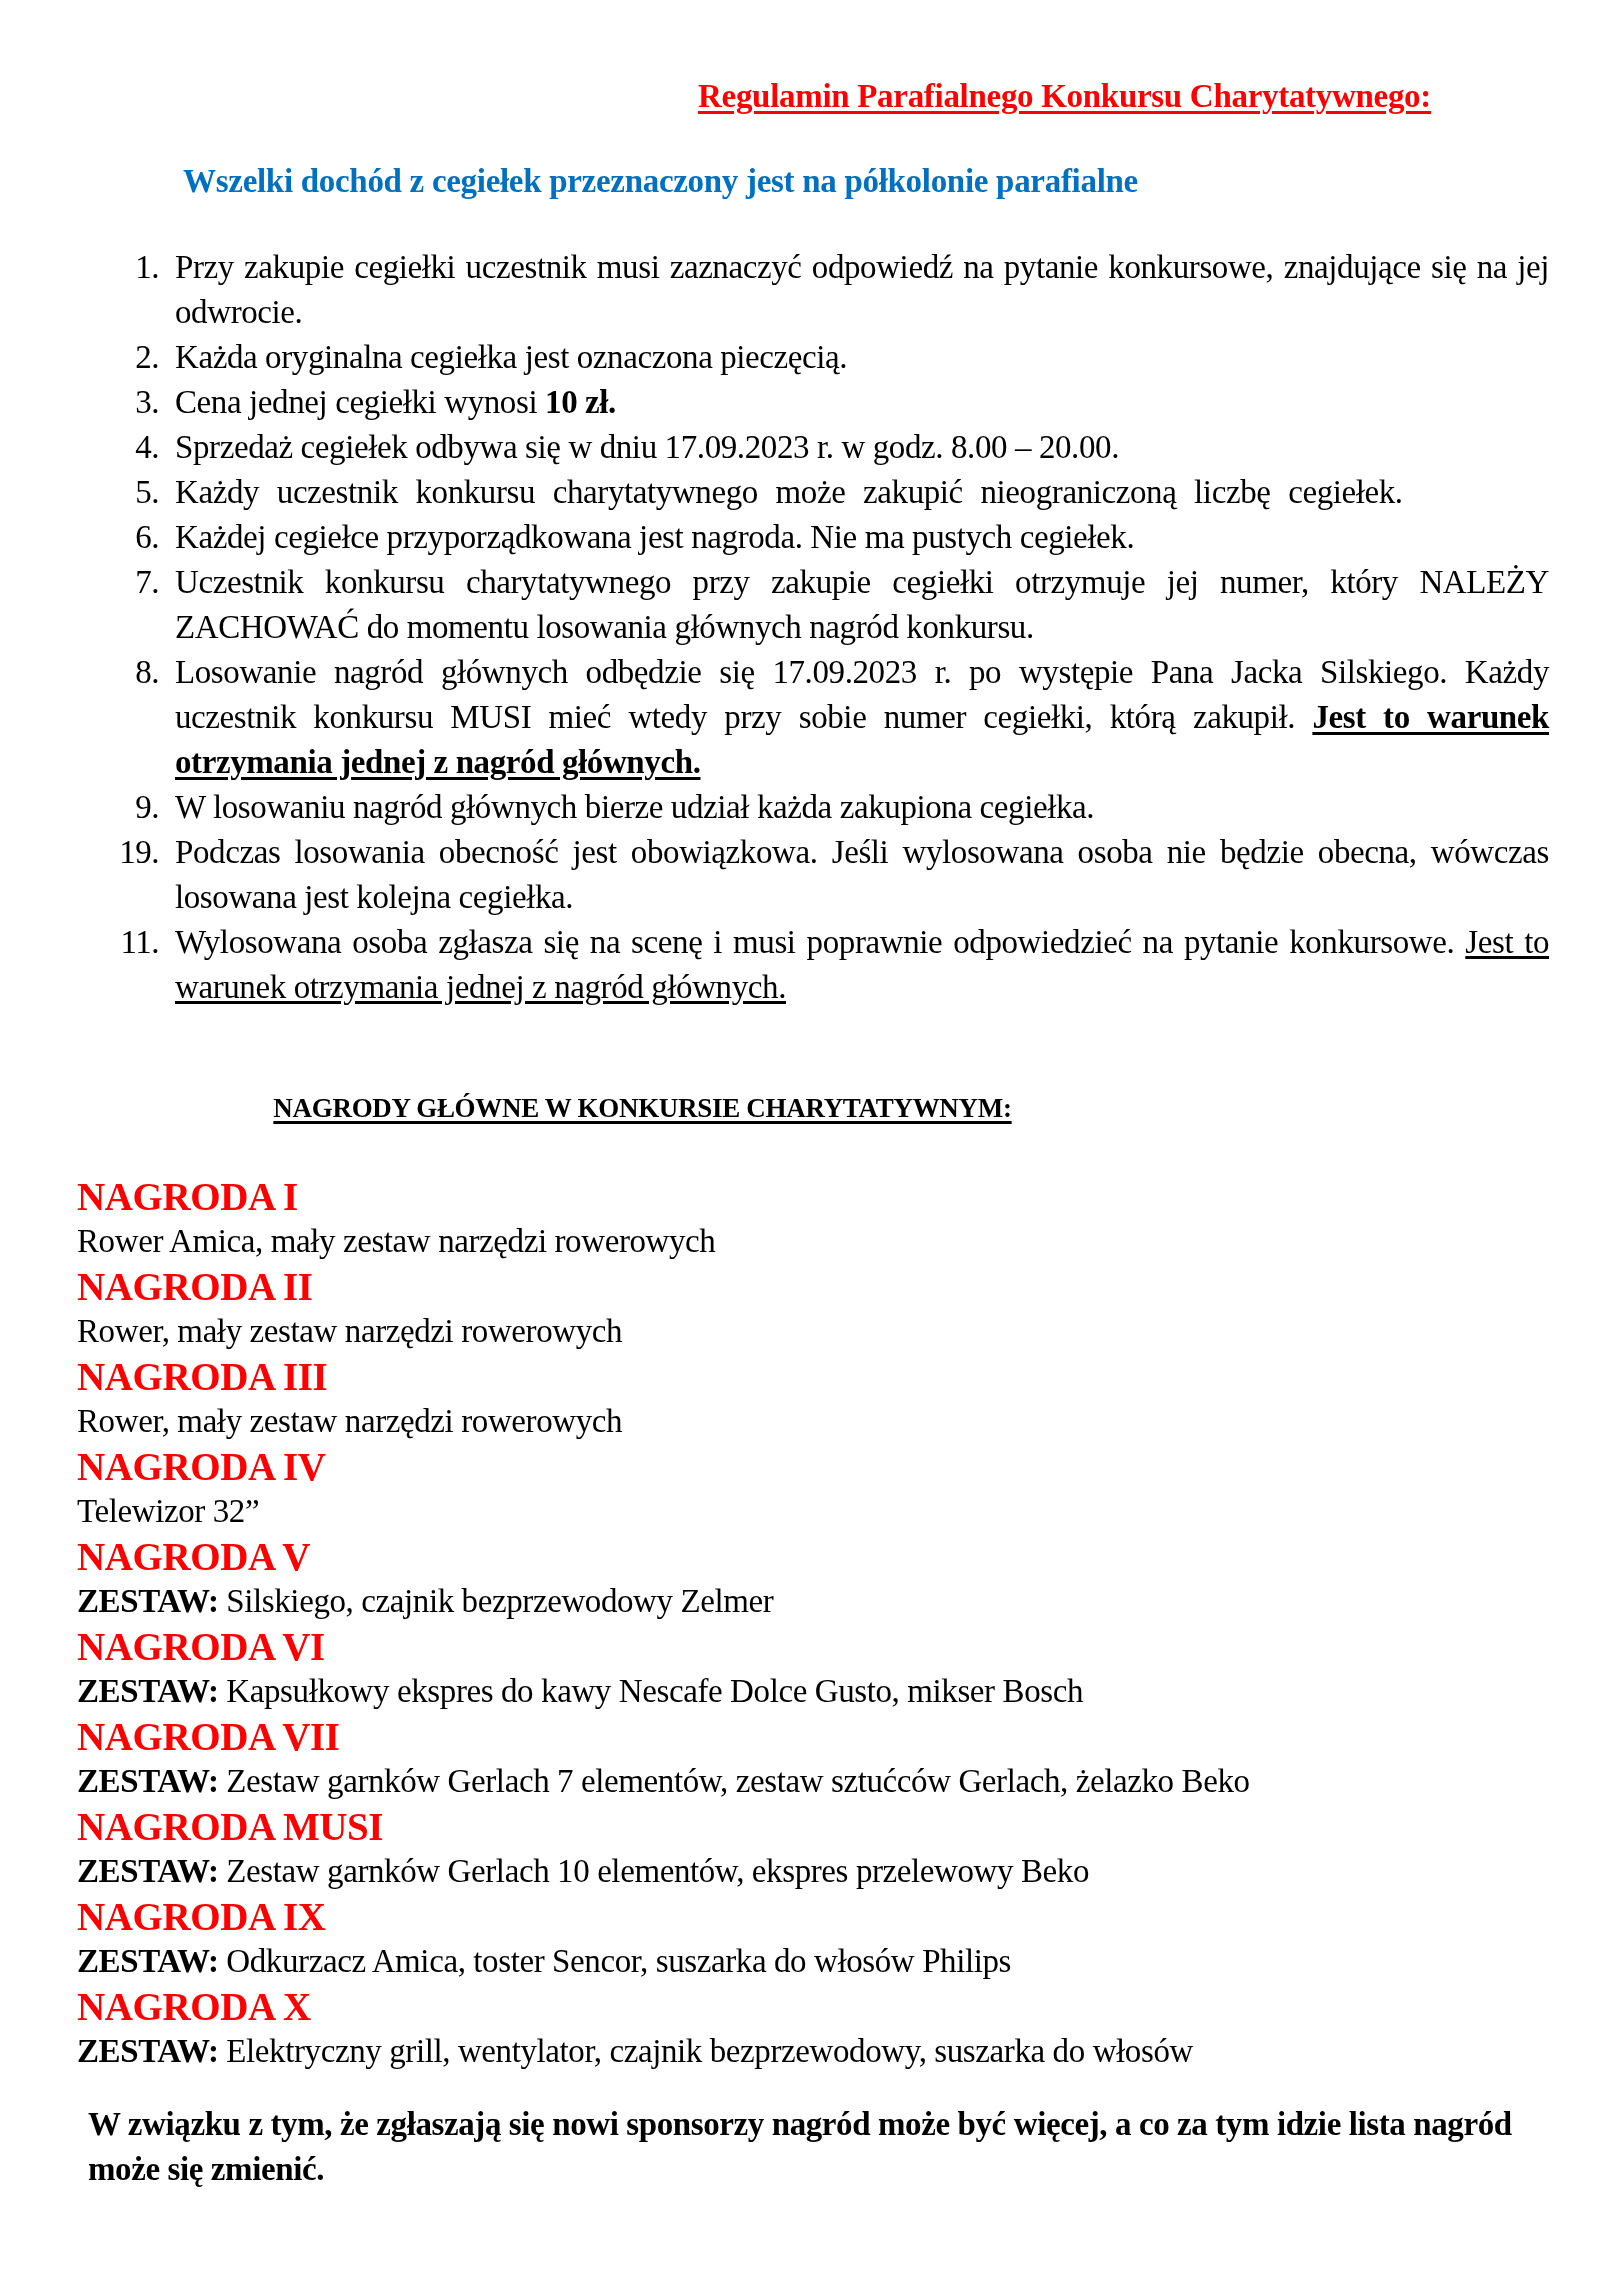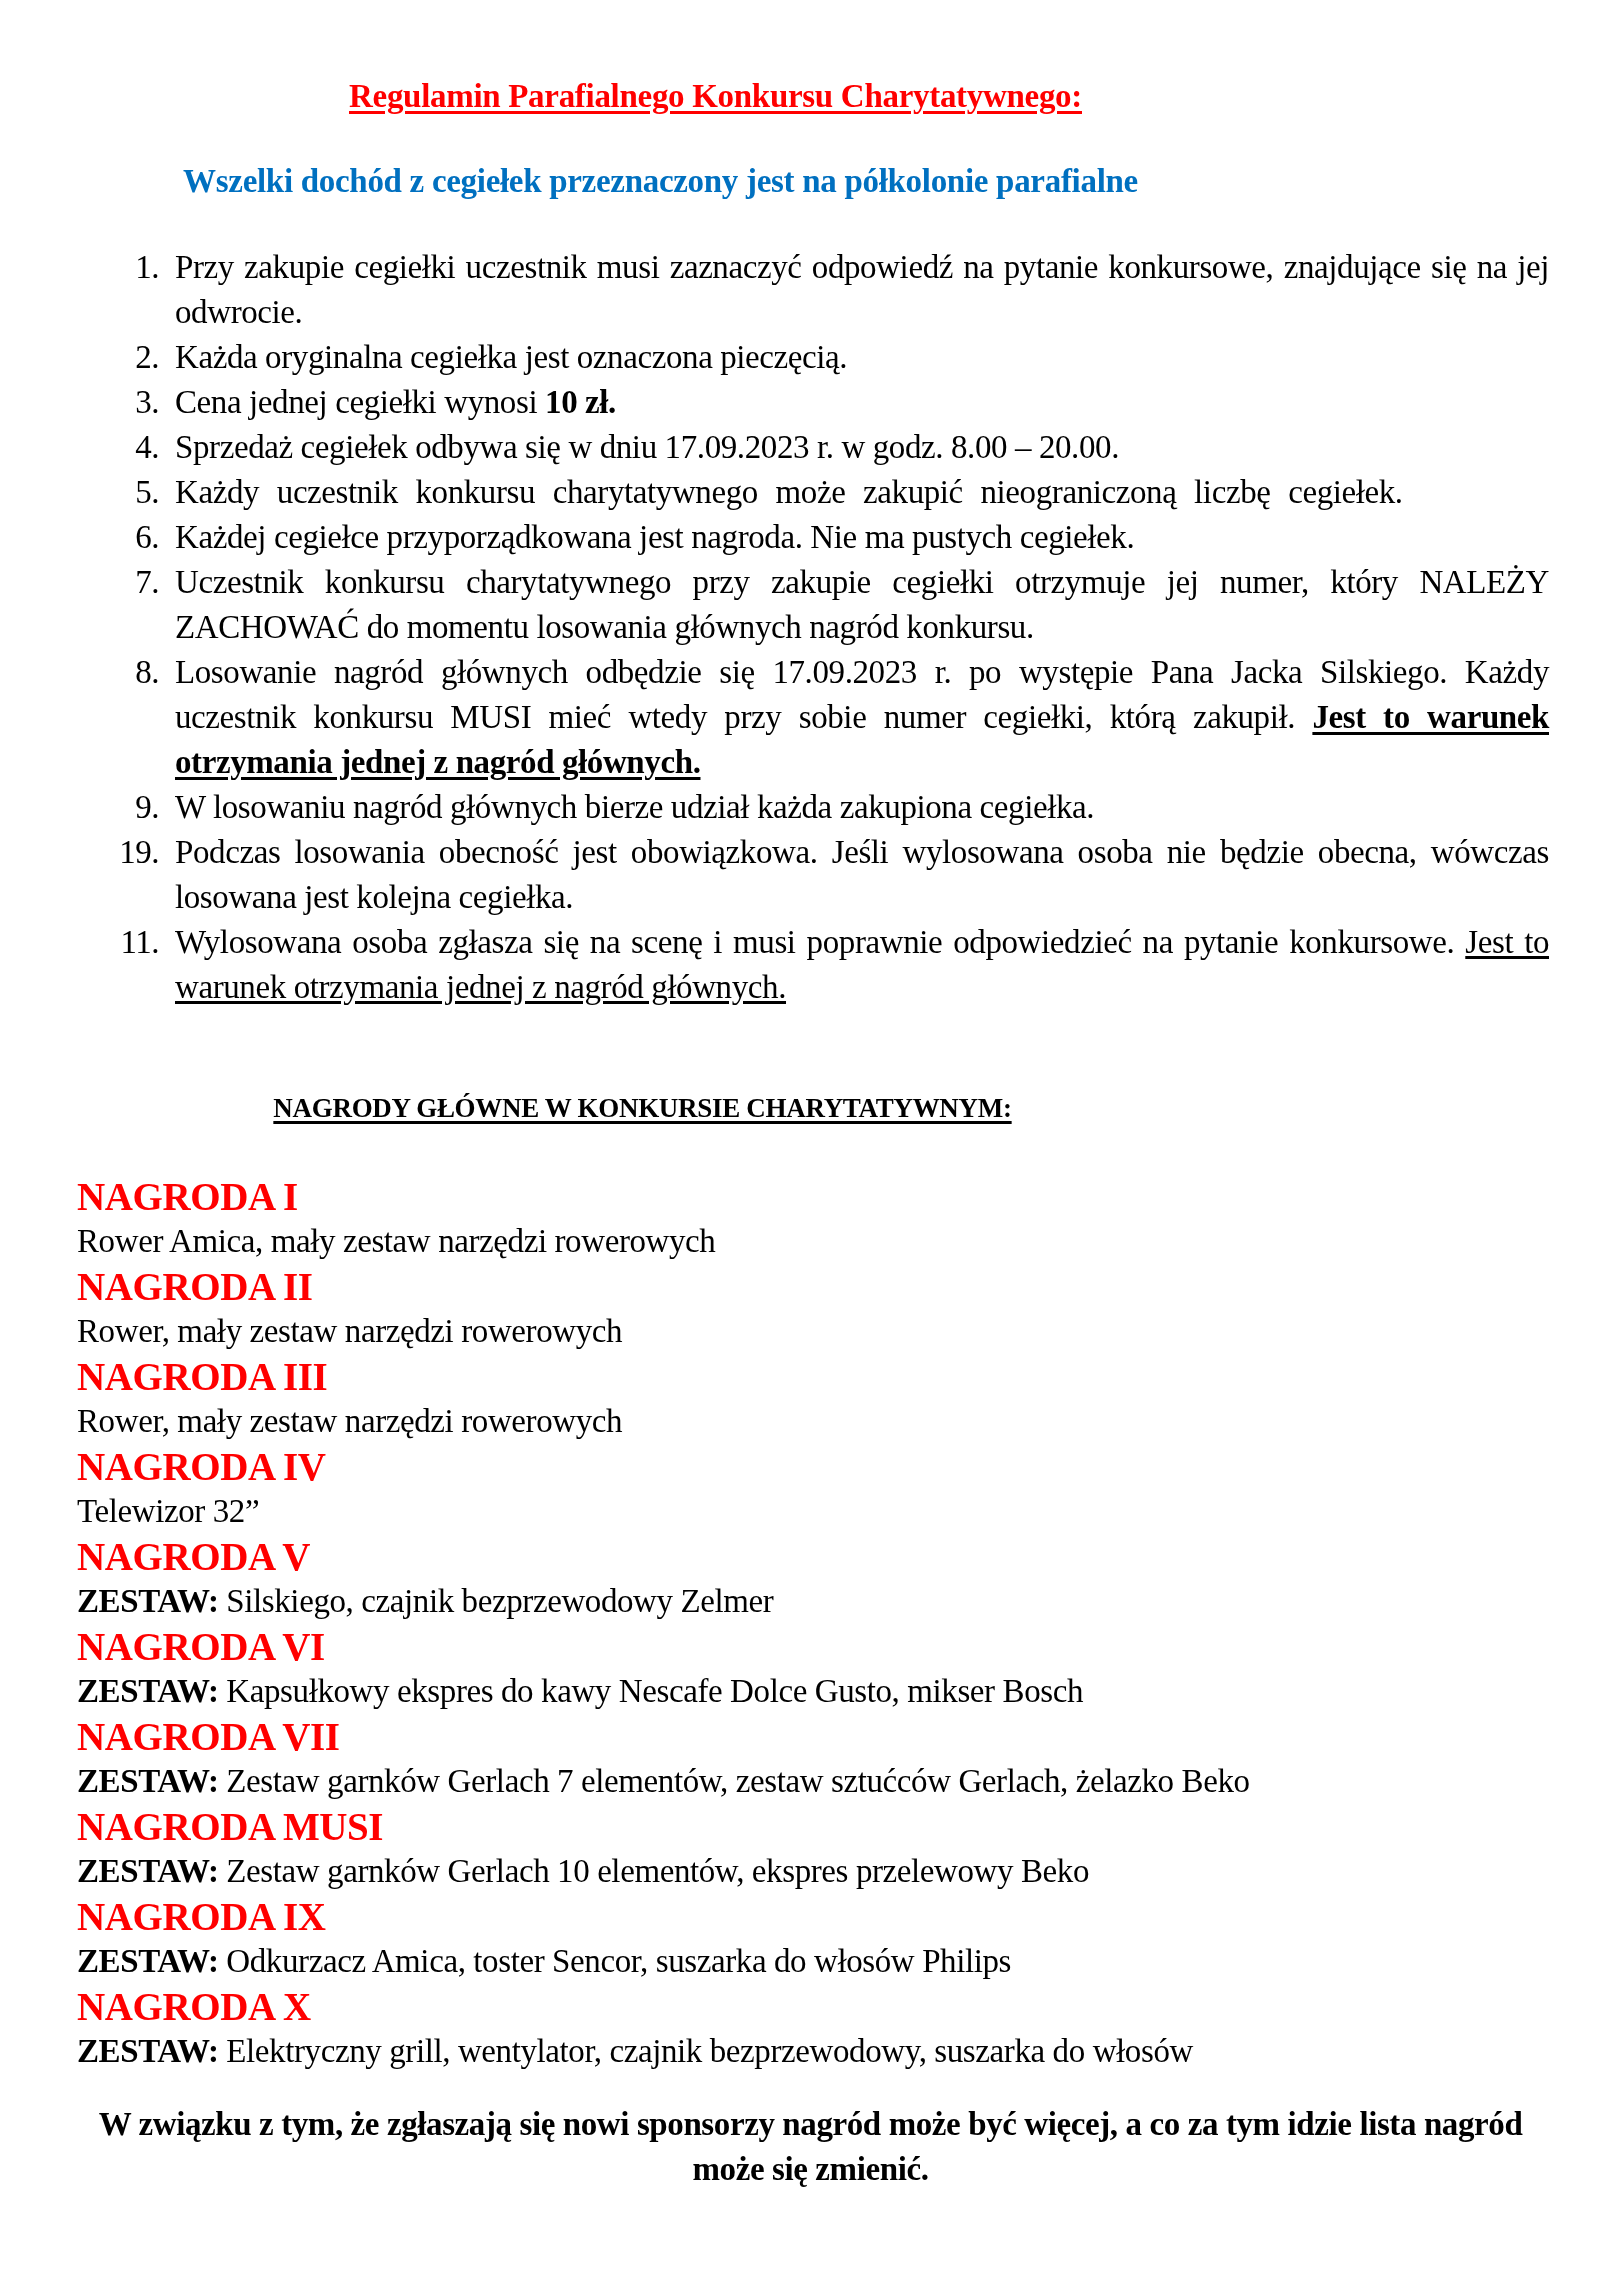--- a/index.html
+++ b/index.html
@@ -20,21 +20,21 @@
       left: 0;
       top: 0;
       width: 1621px;
       height: 2293px;
     }
     .title {
       position: absolute;
       top: 78px;
       left: 0;
       width: 1431px;
-      text-align: center;
+      text-align: right;
       font-size: 33px;
       font-weight: bold;
       color: #ff0000;
       letter-spacing: -0.3px;
     }
     .title span {
       text-decoration: underline;
       text-decoration-thickness: 2.9px;
       text-underline-offset: 3.9px;
     }
@@ -111,21 +111,21 @@
       font-size: 33px;
       line-height: 45px;
       letter-spacing: -0.4px;
       white-space: nowrap;
     }
     .footer-note {
       position: absolute;
       top: 2102px;
       left: 88px;
       width: 1445px;
-      text-align: center;
+      text-align: left;
       font-size: 33px;
       font-weight: bold;
       line-height: 45px;
       letter-spacing: -0.4px;
     }
   </style>
 </head>
 <body>
 
 <div class="page">

